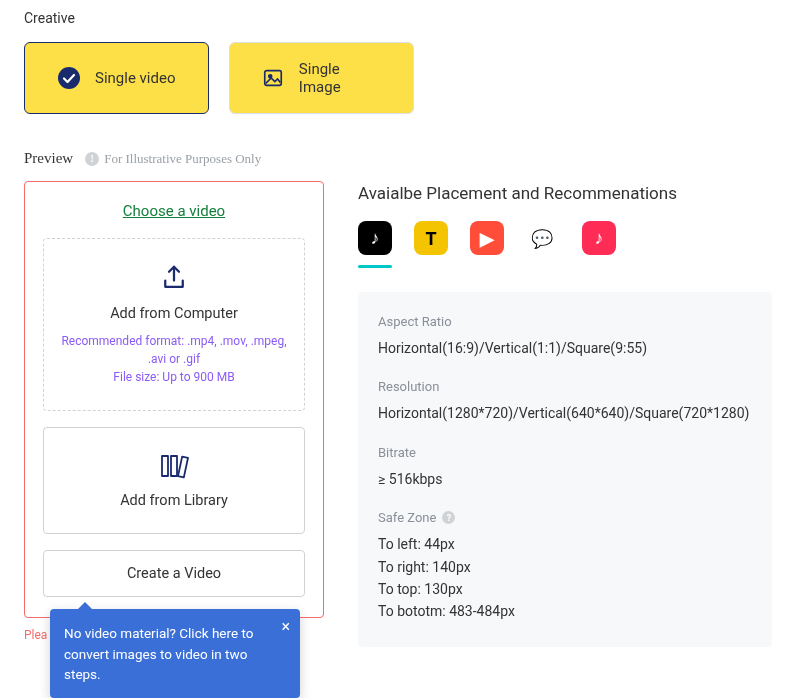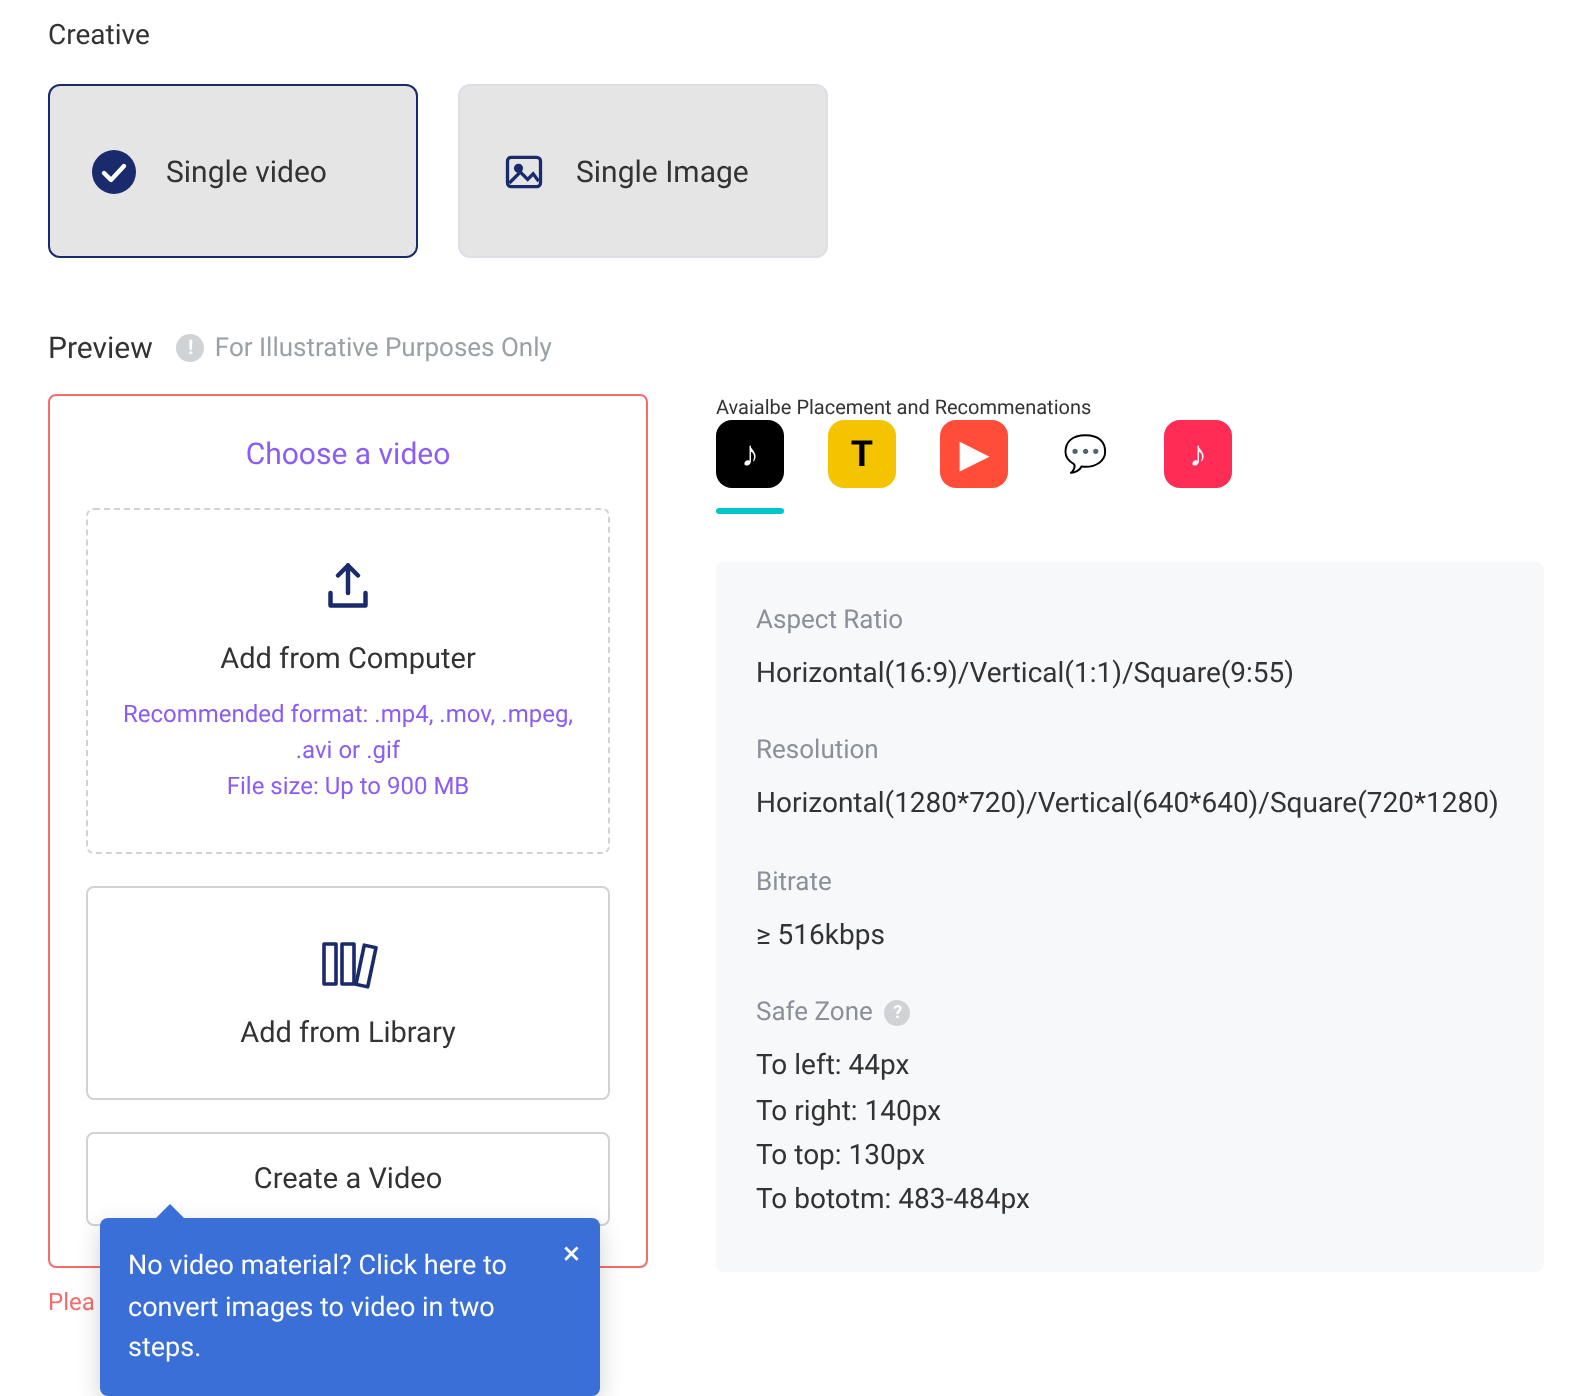--- a/index.html
+++ b/index.html
@@ -20,29 +20,29 @@
     margin-bottom: 16px;
   }
 
   .type-cards {
     display: flex;
     gap: 20px;
     margin-bottom: 36px;
   }
   .type-card {
     width: 185px;
-    height: 87px;
+    height: 72px;
     border: 1px solid #dcdfe6;
     border-radius: 6px;
     display: flex;
     align-items: center;
     gap: 14px;
-    padding: 0 20px;
+    padding: 0 32px;
     cursor: pointer;
-    background: #e5e5e5;
+    background: #fde047;
   }
   .type-card.selected {
     border: 1.5px solid #1a2b6d;
   }
   .type-card .icon-wrap {
     width: 24px;
     height: 24px;
     display: flex;
     align-items: center;
     justify-content: center;
@@ -50,20 +50,21 @@
   .type-card .label {
     font-size: 15px;
     color: #333;
   }
 
   .preview-row {
     display: flex;
     align-items: center;
     gap: 12px;
     margin-bottom: 14px;
+    font-family: Liberation Serif, serif;
   }
   .preview-row .title {
     font-size: 15px;
     color: #333;
   }
   .preview-row .hint {
     font-size: 13px;
     color: #9aa0a6;
     display: flex;
     align-items: center;
@@ -91,22 +92,23 @@
   .left-col {
     width: 300px;
     border: 1px solid #f56c6c;
     border-radius: 4px;
     background: #fff;
     padding: 20px 18px;
   }
   .choose-title {
     text-align: center;
     font-size: 15px;
-    color: #8b5cf6;
+    color: #15803d;
     margin-bottom: 18px;
+    text-decoration: underline;
   }
 
   .opt-box {
     border: 1px dashed #d0d3d6;
     border-radius: 4px;
     padding: 24px 12px;
     text-align: center;
     margin-bottom: 16px;
     cursor: pointer;
   }
@@ -138,22 +140,23 @@
     font-size: 12px;
     color: #f56c6c;
     margin-top: 10px;
   }
 
   .right-col {
     flex: 1;
     padding-top: 2px;
   }
   .right-title {
-    font-size: 10px;
-    color: #333;
+    font-size: 17px;
+    color: #333;
+    margin-bottom: 18px;
   }
   .app-icons {
     display: flex;
     gap: 22px;
     margin-bottom: 10px;
   }
   .app-icon {
     width: 34px;
     height: 34px;
     border-radius: 8px;

